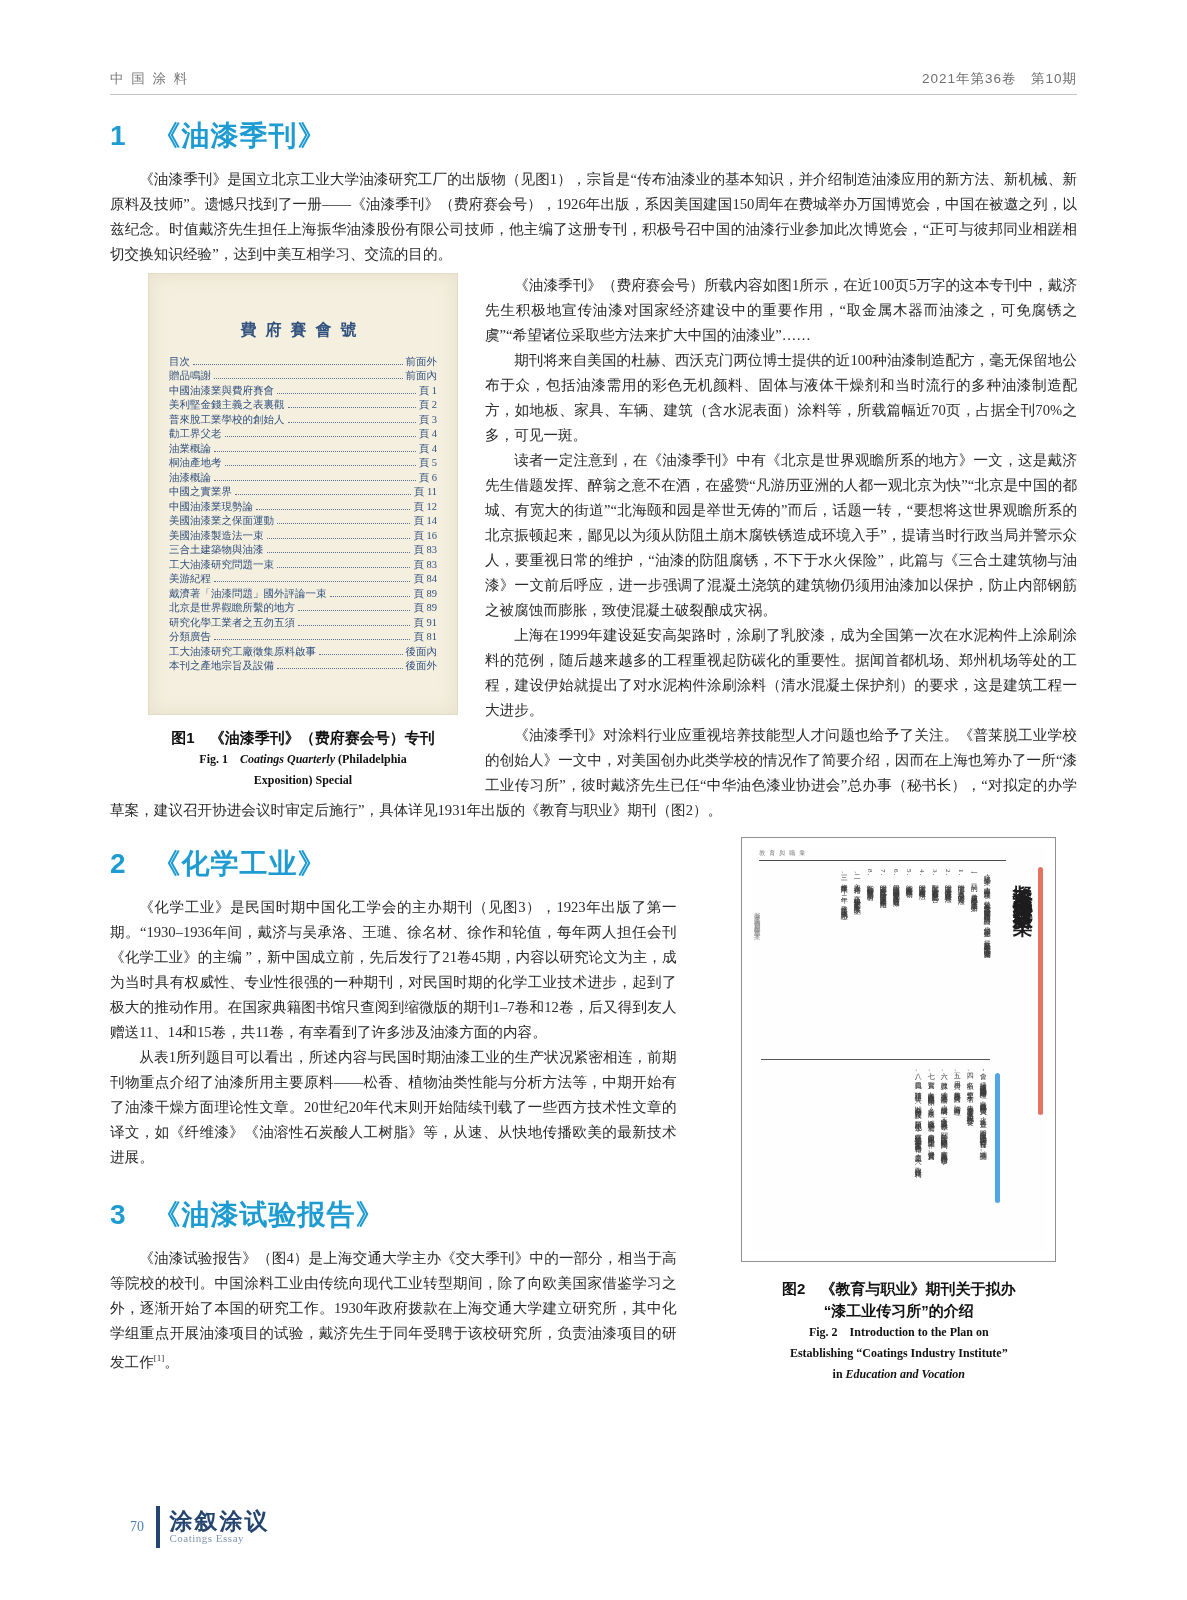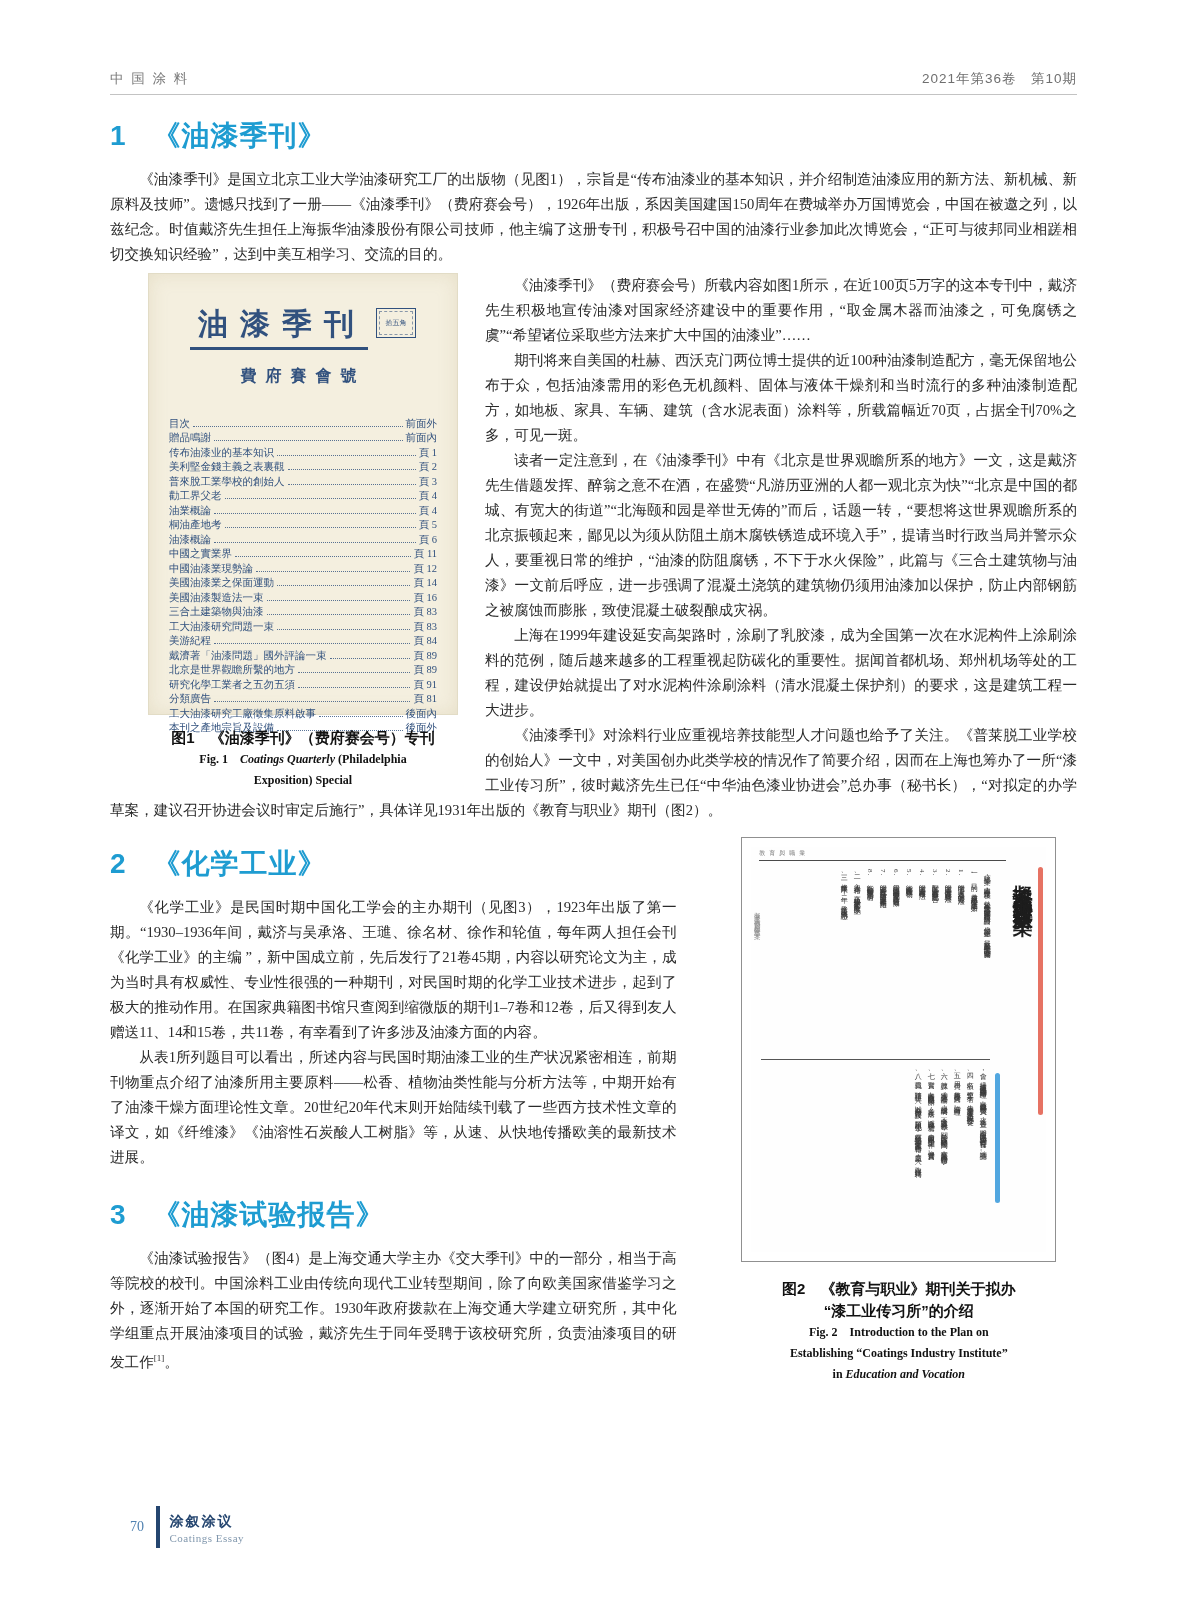--- a/index.html
+++ b/index.html
@@ -38,21 +38,21 @@
   
   .fig1-wrap{float:left;width:375px;padding-left:38px;padding-right:27px;margin-bottom:6px;}
   .cover{width:310px;height:442px;background:var(--cream);border:1px solid #e2dcc6;
          padding:30px 20px 10px 20px;box-shadow:inset 0 0 18px rgba(190,175,130,.25);}
   .cover-title-row{display:flex;justify-content:center;align-items:flex-start;gap:8px;}
   .cover-title{font-size:30px;font-weight:bold;color:var(--toc-ink);letter-spacing:12px;
                border-bottom:3px solid var(--toc-ink);padding:0 2px 2px 8px;white-space:nowrap;}
   .stamp{width:40px;height:30px;border:1px solid var(--toc-ink);display:flex;align-items:center;justify-content:center;
          font-size:7px;color:var(--toc-ink);outline:1px dashed rgba(49,81,126,.55);outline-offset:-4px;margin-top:4px;}
   .cover-sub{margin-top:16px;text-align:center;font-size:16px;font-weight:bold;color:var(--toc-ink);letter-spacing:9px;}
-  .toc{margin-top:28px;}
+  .toc{margin-top:12px;}
   .toc-row{display:flex;align-items:flex-end;font-size:10.5px;color:var(--toc-ink);height:14.5px;line-height:13px;}
   .toc-t{white-space:nowrap;}
   .toc-dots{flex:1;border-bottom:1px dotted rgba(49,81,126,.8);margin:0 3px 3px 3px;min-width:8px;}
   .toc-p{white-space:nowrap;font-size:10.5px;}
   .fig-cap{margin-top:12px;text-align:center;}
   .cap-zh{font-size:15px;font-weight:bold;font-family:"Liberation Sans",sans-serif;color:#111;line-height:22px;}
   .cap-en{font-size:12px;font-weight:bold;color:#111;line-height:21px;}
   .cap-en i{font-style:italic;}
 
   
@@ -76,21 +76,21 @@
   .doc-margin-label{position:absolute;top:60px;left:1px;writing-mode:vertical-rl;font-size:6.5px;color:#8a8a8a;letter-spacing:2px;}
 
   .fig2-cap{margin-top:16px;text-align:center;}
 
   sup{font-size:9px;}
 
   
   .footer{position:absolute;left:130px;bottom:52px;display:flex;align-items:center;}
   .footer .pno{font-size:14px;color:var(--pageno-blue);font-family:Liberation Serif, serif;margin-right:12px;}
   .footer .bar{width:3.5px;height:42px;background:var(--navy);margin-right:10px;}
-  .footer .colname .zh{font-size:14px;font-weight:bold;color:var(--navy);font-family:"Liberation Sans",sans-serif;letter-spacing:2px;line-height:22px;}
+  .footer .colname .zh{font-size:23px;font-weight:bold;color:var(--navy);font-family:"Liberation Sans",sans-serif;letter-spacing:2px;line-height:22px;}
   .footer .colname .en{font-size:11px;color:var(--col-en);font-family:"Liberation Serif",serif;letter-spacing:.5px;}
 </style>
 </head>
 <body>
 
 <div class="page">
 
   <div class="hdr">
     <span>中 国 涂 料</span>
     <span class="right">2021年第36卷　第10期</span>
@@ -98,38 +98,34 @@
 
   <div class="sec-h">
     <span class="num">1</span><span>《油漆季刊》</span>
   </div>
 
   <div class="flow">
     <p class="para">《油漆季刊》是国立北京工业大学油漆研究工厂的出版物（见图1），宗旨是“传布油漆业的基本知识，并介绍制造油漆应用的新方法、新机械、新原料及技师”。遗憾只找到了一册——《油漆季刊》（费府赛会号），1926年出版，系因美国建国150周年在费城举办万国博览会，中国在被邀之列，以兹纪念。时值戴济先生担任上海振华油漆股份有限公司技师，他主编了这册专刊，积极号召中国的油漆行业参加此次博览会，“正可与彼邦同业相蹉相切交换知识经验”，达到中美互相学习、交流的目的。</p>
 
     <div class="fig1-wrap" style="margin-top:6px;">
       <div class="cover">
-        <div class="cover-title-row">
-          <span class="cover-title">油漆季刊</span>
-          <span class="stamp">拾五角</span>
-        </div>
         <div class="cover-sub">費府賽會號</div>
         <div class="toc" id="toc">
             <div class="toc-row">
     <span class="toc-t">目次</span>
               <span class="toc-dots"></span>
               <span class="toc-p">前面外</span>
   </div>
             <div class="toc-row">
     <span class="toc-t">贈品鳴謝</span>
               <span class="toc-dots"></span>
               <span class="toc-p">前面內</span>
   </div>
             <div class="toc-row">
-    <span class="toc-t">传布油漆业的基本知识</span>
+    <span class="toc-t">中國油漆業與費府賽會</span>
               <span class="toc-dots"></span>
               <span class="toc-p">頁 1</span>
   </div>
             <div class="toc-row">
     <span class="toc-t">美利堅金錢主義之表裏觀</span>
               <span class="toc-dots"></span>
               <span class="toc-p">頁 2</span>
   </div>
             <div class="toc-row">
     <span class="toc-t">普來脫工業學校的創始人</span>

